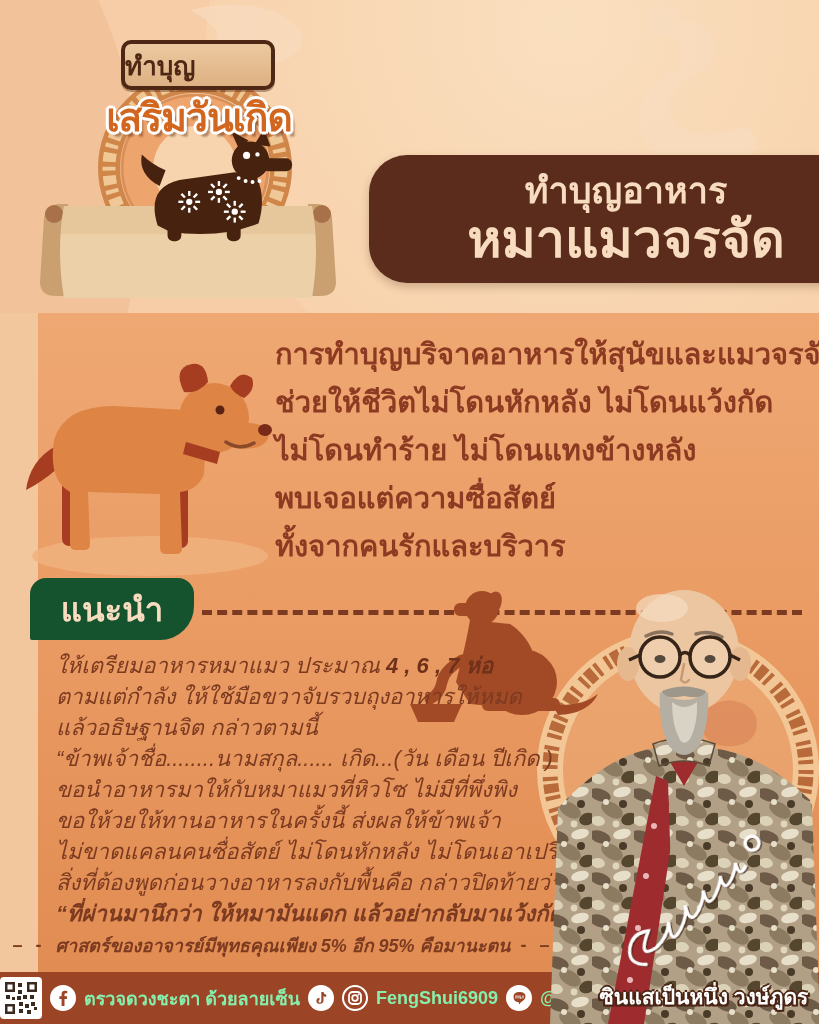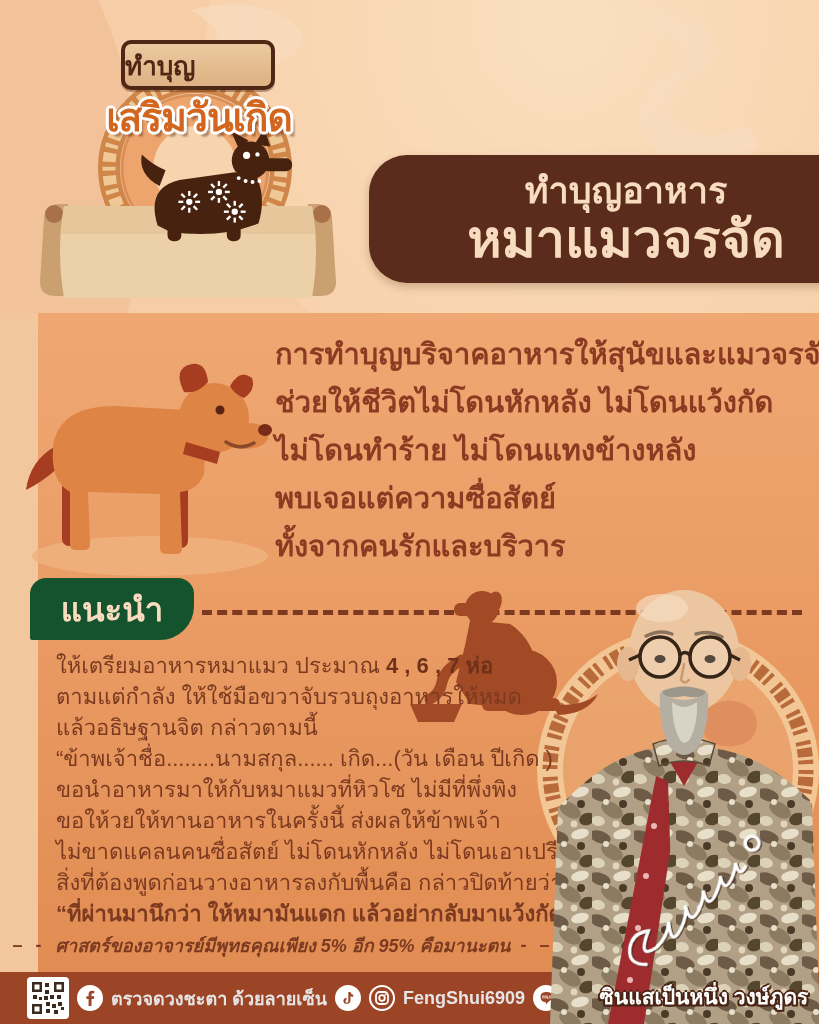--- a/index.html
+++ b/index.html
@@ -44,30 +44,30 @@
   
   .dog-standing{position:absolute;left:22px;top:342px;width:252px;height:240px;z-index:4;}
   
   .rec-box{position:absolute;left:30px;top:578px;width:164px;height:62px;background:#14532d;
     border-radius:16px 16px 34px 2px;display:flex;align-items:center;justify-content:center;z-index:6;}
   .rec-box span{font-size:33px;font-weight:bold;color:#f8dcbf;}
   .dashline{position:absolute;left:202px;top:610px;width:600px;border-top:5px dashed #7c3a20;z-index:2;}
   .dog-sitting{position:absolute;left:398px;top:582px;width:210px;height:150px;z-index:3;}
   .guide{position:absolute;left:56px;top:650px;width:505px;color:#7c3a20;font-size:22px;
     line-height:31px;z-index:5;}
-  .guide div{white-space:nowrap;}
+  .guide div{white-space:nowrap;font-style:italic;}
   .guide b{font-weight:bold;color:#6f3119;}
   .guide .closing{font-weight:bold;}
   
   .disclaimer{position:absolute;left:22px;top:931px;width:545px;display:flex;align-items:center;justify-content:center;
     gap:10px;color:#7c3a20;font-size:18px;font-style:italic;font-weight:bold;z-index:5;white-space:nowrap;}
   .disclaimer .dash{letter-spacing:4px;font-style:normal;}
   
   .footer{position:absolute;left:0;top:972px;width:819px;height:52px;background:#9c4426;z-index:4;
-    display:flex;align-items:center;gap:8px;padding-left:27px;box-sizing:border-box;color:#e5e5e5;}
+    display:flex;align-items:center;gap:8px;padding-left:0;box-sizing:border-box;color:#86efac;}
   .footer .txt{font-size:18px;font-weight:bold;white-space:nowrap;}
   .icon-circle{width:26px;height:26px;border-radius:50%;background:#fff;display:flex;align-items:center;justify-content:center;flex:0 0 auto;}
   .icon-circle.outline{background:transparent;border:2.5px solid #fff;width:22px;height:22px;}
   .qr{width:42px;height:42px;background:#fff;border-radius:4px;flex:0 0 auto;display:flex;align-items:center;justify-content:center;}
   
   .ring-decor{position:absolute;left:524px;top:616px;width:308px;height:308px;z-index:2;}
   .master{position:absolute;left:550px;top:576px;width:270px;height:448px;z-index:7;}
   .signature{position:absolute;left:604px;top:842px;width:190px;height:130px;z-index:8;
     transform:rotate(-14deg);filter:drop-shadow(1.5px 1.5px 0 rgba(58,30,14,.8));}
   .master-name{position:absolute;left:596px;top:980px;width:216px;text-align:center;z-index:9;

